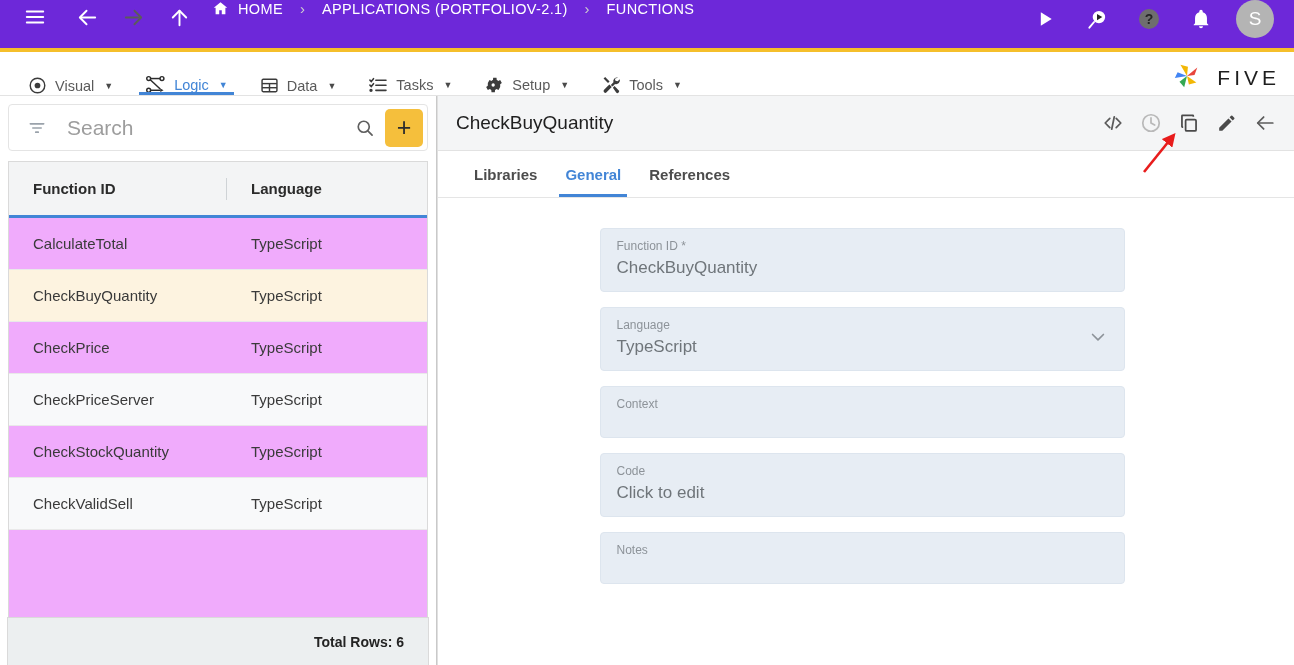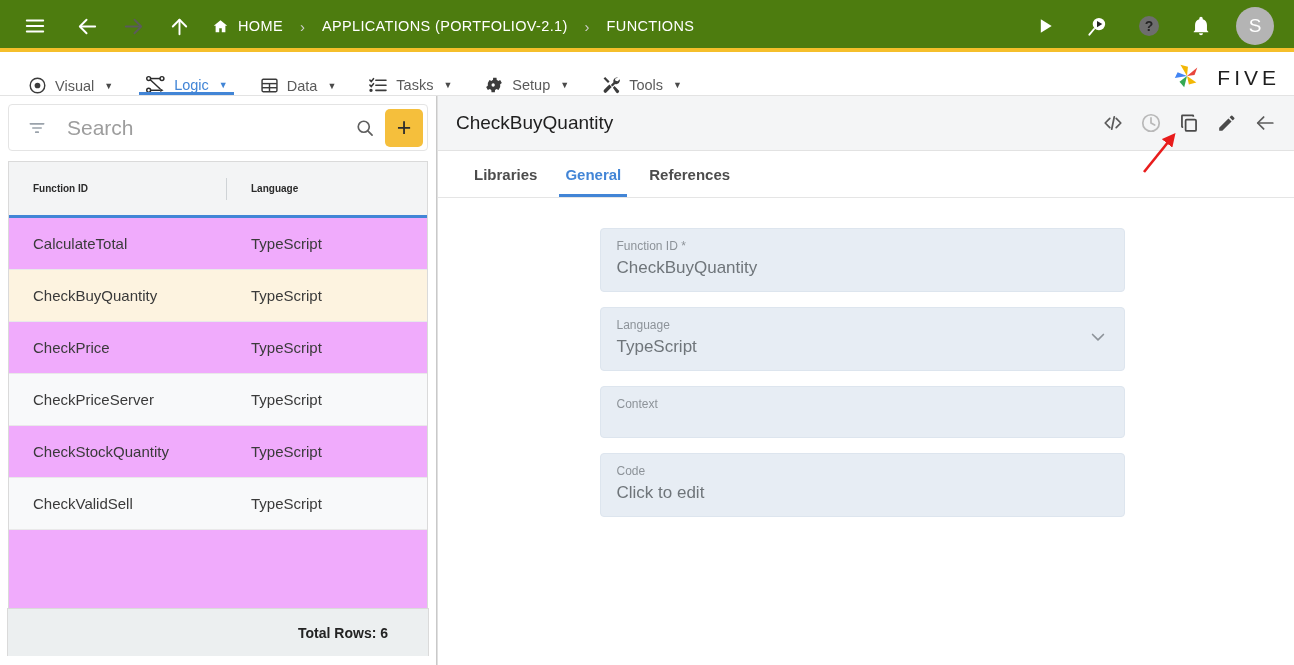--- a/index.html
+++ b/index.html
@@ -6,22 +6,22 @@
   html, body {
     width: 1294px; height: 665px;
     font-family: "Liberation Sans", sans-serif;
     background: #ffffff;
     overflow: hidden;
   }
 
   
   .topbar {
     height: 52px; width: 100%;
-    background: #4d7c0f;
-    display: flex; align-items: center;
+    background: #6d28d9;
+    display: flex; align-items: flex-start;
     padding: 0 14px 0 18px;
     position: relative;
   }
   .topbar-accent {
     position: absolute; left: 0; right: 0; bottom: 0; height: 4px;
     background: #f5bf2b;
   }
   .tb-icon {
     width: 34px; height: 34px;
     display: flex; align-items: center; justify-content: center;
@@ -135,21 +135,21 @@
     display: flex; flex-direction: column;
     overflow: hidden;
   }
   .grid-head {
     background: #f3f4f5;
     border-bottom: 3px solid #4285d6;
     display: flex; align-items: center;
     height: 56px; flex: none;
   }
   .gh-cell {
-    font-size: 10px; font-weight: bold; color: #2b2b2b;
+    font-size: 15px; font-weight: bold; color: #2b2b2b;
     padding-left: 24px;
   }
   .gh-cell.c1 { width: 218px; flex: none; position: relative; }
   .gh-cell.c1::after {
     content:""; position:absolute; right: 0; top: 50%;
     transform: translateY(-50%); width:1px; height: 22px; background:#cfd3d6;
   }
   .gh-cell.c2 { flex: 1; }
   .grid-body { flex: 1; overflow: hidden; background:#f0abfc; }
   .grid-row {
@@ -164,23 +164,23 @@
   .gr-cell { padding-left: 24px; }
   .gr-cell.c1 { width: 218px; flex: none; }
   .gr-cell.c2 { flex: 1; }
   .grid-footer {
     background: #eceff0;
     border-top: 1px solid #dadada;
     border-left: 1px solid #dadada;
     border-right: 1px solid #dadada;
     height: 48px; flex: none;
     display: flex; align-items: center; justify-content: flex-end;
-    padding-right: 40px;
+    padding-right: 24px;
     font-size: 14px; font-weight: bold; color: #232323;
-    margin: 0 -1px 9px -1px;
+    margin: 0 -1px 0 -1px;
   }
 
   
   .right-pane {
     flex: 1; display: flex; flex-direction: column;
     background: #ffffff;
     border-left: 1px solid #e0e0e0;
     overflow: hidden;
     position: relative;
   }
@@ -554,20 +554,24 @@
         <div class="field h-context empty">
           <div class="field-label">Context</div>
           <div class="field-value"></div>
         </div>
 
         <div class="field">
           <div class="field-label">Code</div>
           <div class="field-value">Click to edit</div>
         </div>
 
+        <div class="field h-notes empty">
+          <div class="field-label">Notes</div>
+          <div class="field-value"></div>
+        </div>
 
       </div>
     </div>
 
     <svg class="annot" width="854" height="570">
       <defs>
         <marker id="redhead" markerWidth="5.2" markerHeight="5.2" refX="1.2" refY="2.6" orient="auto">
           <polygon points="0,0 5.2,2.6 0,5.2" fill="#e81c1c"></polygon>
         </marker>
       </defs>

